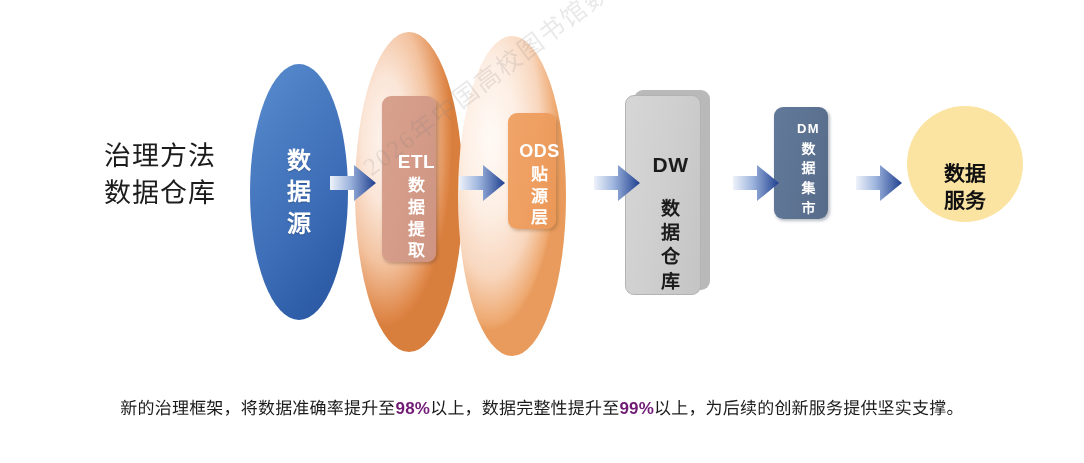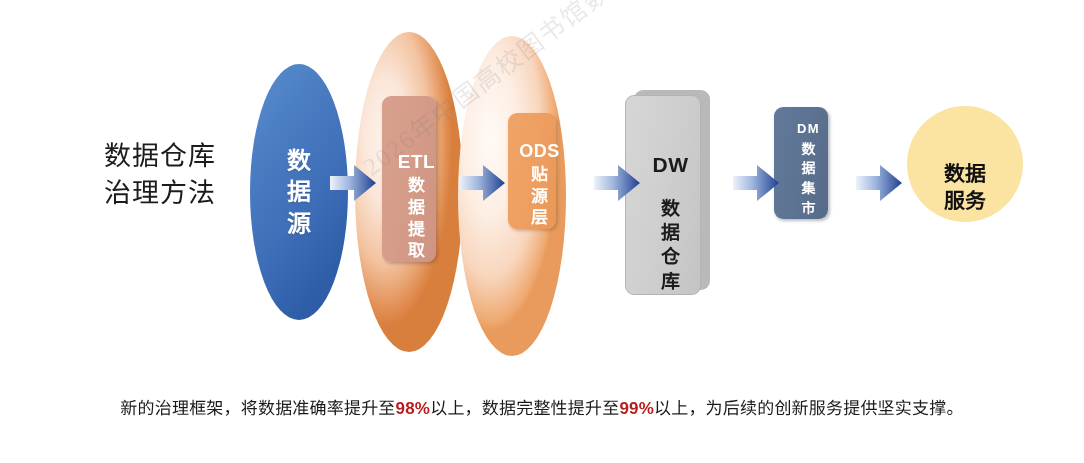--- a/index.html
+++ b/index.html
@@ -230,30 +230,30 @@
     top: 396px;
     width: 1084px;
     text-align: center;
     font-size: 17px;
     line-height: 1.5;
     font-weight: 500;
     color: #1b1b1b;
     letter-spacing: 0.2px;
     z-index: 8;
   }
-  #caption .pct { color: #b91c1c; font-weight: 700; }
+  #caption .pct { color: #701a75; font-weight: 700; }
 </style>
 </head>
 <body>
 
 <div id="diagram-stage">
 
   <div id="section-heading">
+    <span class="hl">治理方法</span>
     <span class="hl">数据仓库</span>
-    <span class="hl">治理方法</span>
   </div>
 
   <div class="halo" id="halo-etl"></div>
   <div class="halo" id="halo-ods"></div>
 
   <div id="watermark">2026年中国高校图书馆数据治理与应用创新</div>
 
   <div id="node-source">
     <span class="vtext">
         <span style="display: block;">数</span>

